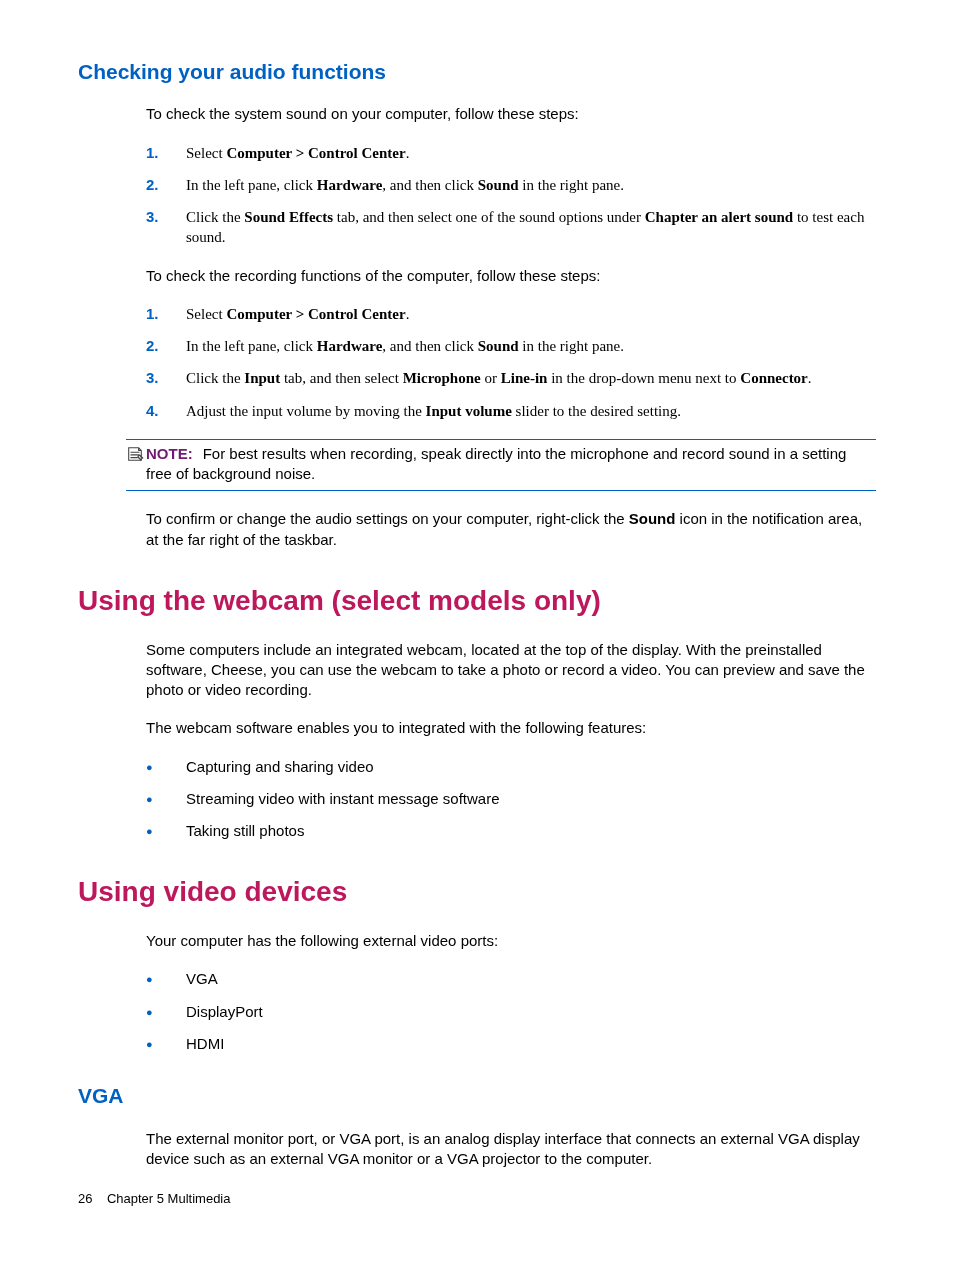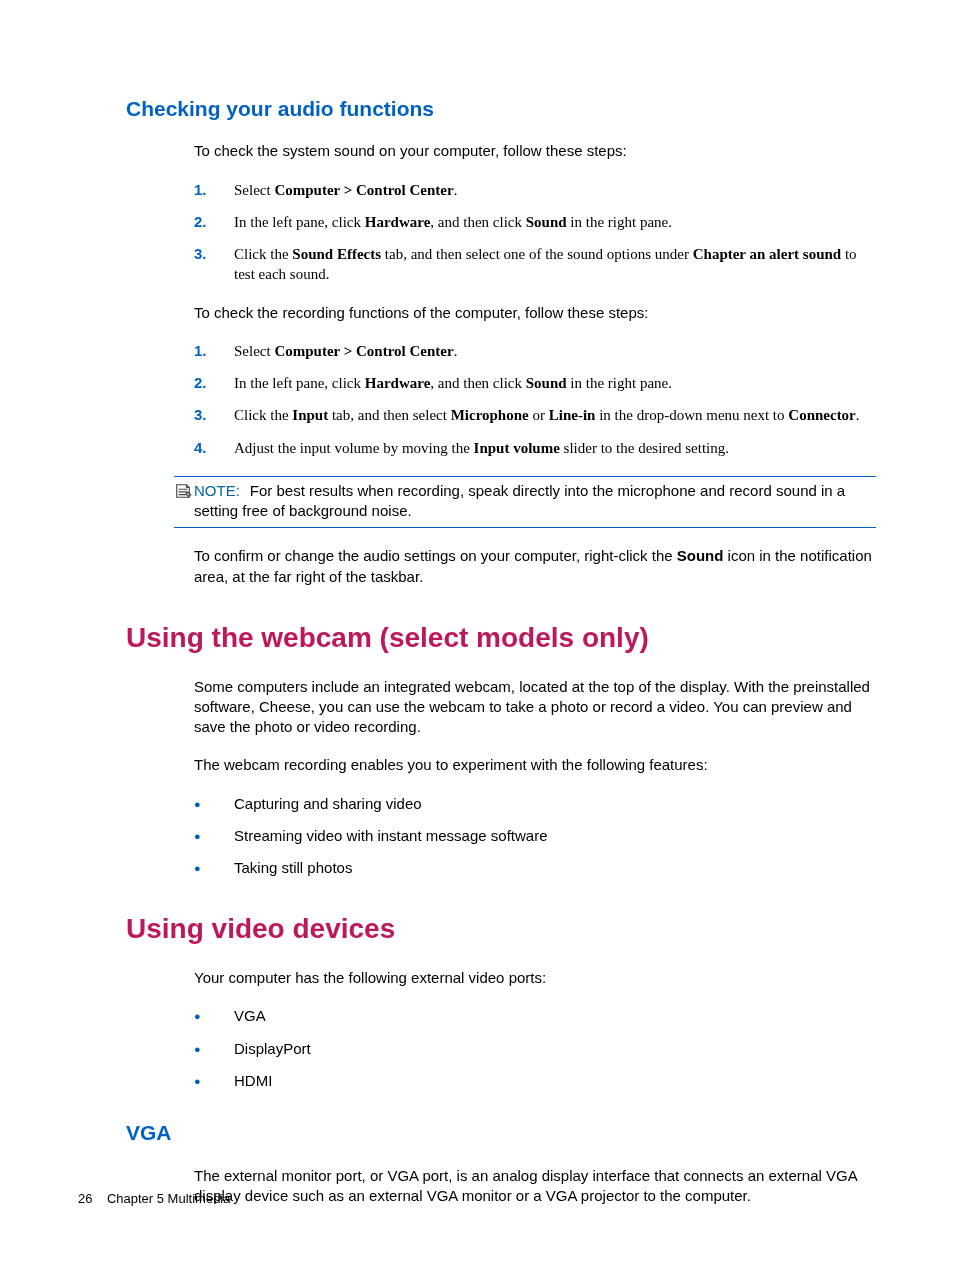--- a/index.html
+++ b/index.html
@@ -11,22 +11,21 @@
       font-family: Arial, Helvetica, sans-serif;
       background: #fff;
       color: #000;
       width: 954px;
       height: 1270px;
       position: relative;
       font-size: 15px;
       line-height: 1.35;
     }
     .page-content {
-      padding: 95px 78px 0 78px;
-      margin-left: 48px;
+      padding: 58px 78px 0 78px;
     }
     .h2 {
       color: #0061c4;
       font-size: 21px;
       font-weight: bold;
       margin-bottom: 18px;
     }
     .h1 {
       color: #be185d;
       font-size: 28px;
@@ -103,22 +102,22 @@
       padding-top: 1px;
     }
     .note-icon svg {
       width: 18px;
       height: 18px;
     }
     .note-content {
       flex: 1;
     }
     .note-label {
-      color: #0369a1;
-      font-weight: normal;
+      color: #701a75;
+      font-weight: bold;
       margin-right: 10px;
     }
     .b {
       font-weight: bold;
     }
     .footer {
       position: absolute;
       bottom: 62px;
       left: 78px;
       font-size: 13px;
@@ -181,21 +180,21 @@
       <span class="note-label">NOTE:</span><span>For best results when recording, speak directly into the microphone and record sound in a setting free of background noise.</span>
     </div>
   </div>
 
   <div class="body-text"><span>To confirm or change the audio settings on your computer, right-click the </span><span class="b">Sound</span><span> icon in the notification area, at the far right of the taskbar.</span></div>
 
   <div class="h1">Using the webcam (select models only)</div>
 
   <div class="body-text">Some computers include an integrated webcam, located at the top of the display. With the preinstalled software, Cheese, you can use the webcam to take a photo or record a video. You can preview and save the photo or video recording.</div>
 
-  <div class="body-text">The webcam recording enables you to experiment with the following features:</div>
+  <div class="body-text">The webcam software enables you to integrated with the following features:</div>
 
   <div class="ul">
     <div class="ul-item">
       <div class="ul-bullet">●</div>
       <div class="ul-text">Capturing and sharing video</div>
     </div>
     <div class="ul-item">
       <div class="ul-bullet">●</div>
       <div class="ul-text">Streaming video with instant message software</div>
     </div>

